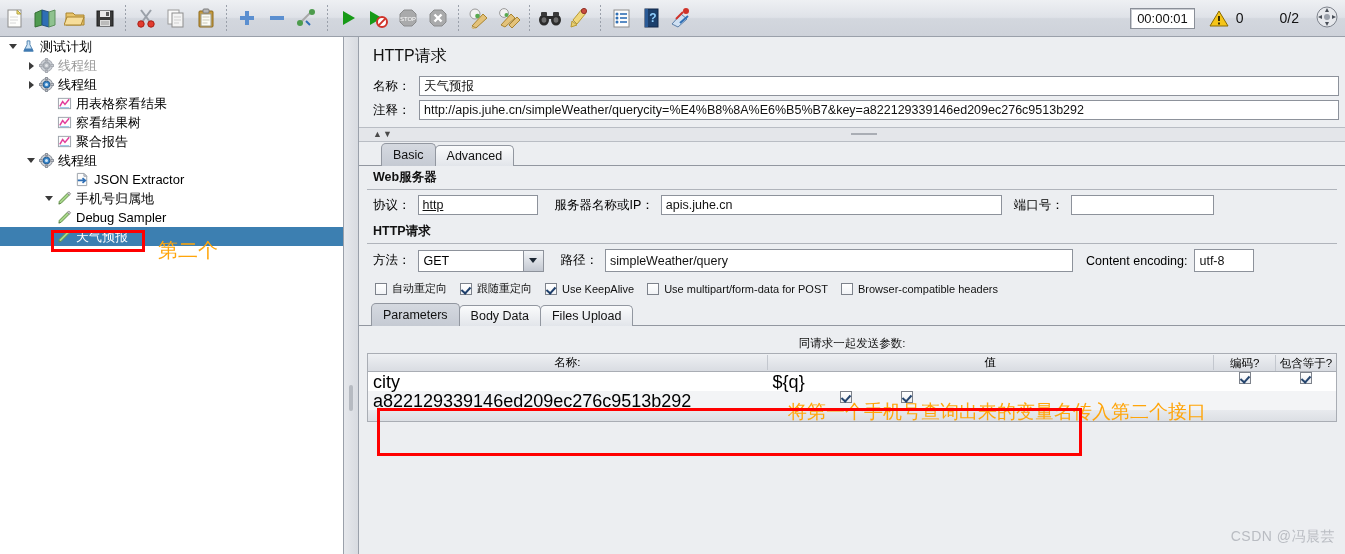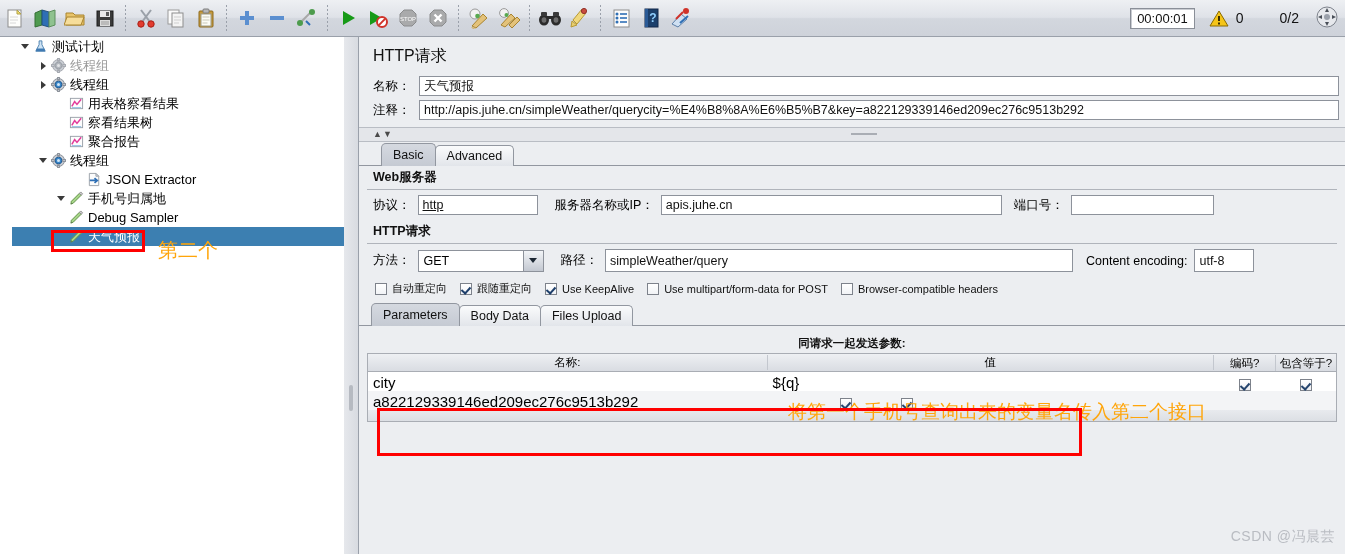--- a/index.html
+++ b/index.html
@@ -32,21 +32,21 @@
     font-family:"Liberation Sans",sans-serif;
     box-shadow:inset 1px 1px 0 #c9ccd2;
   }
   .warn-wrap{display:flex;align-items:center;margin-right:20px;}
   .warn-count{margin-left:7px;font-size:14px;color:#111;}
   .thread-count{font-size:14px;color:#111;margin-right:16px;margin-left:16px;}
   .circle-icon{margin-right:6px;}
 
   
   .tree-panel{
-    position:absolute;left:12px;top:37px;width:344px;height:517px;
+    position:absolute;left:0;top:37px;width:344px;height:517px;
     background:#fff;border-right:1px solid #9aa0aa;box-sizing:border-box;
     overflow:hidden;
   }
   .tree-row{
     position:relative;height:19px;display:flex;align-items:center;
     white-space:nowrap;font-size:13px;
   }
   .tree-row .lbl{margin-left:3px;}
   .tw{width:14px;height:19px;display:flex;align-items:center;justify-content:center;}
   .tw i{display:block;width:0;height:0;}
@@ -140,29 +140,28 @@
     content:"";position:absolute;left:2px;top:1px;width:4px;height:7px;
     border:solid #1e3f6b;border-width:0 2px 2px 0;transform:rotate(42deg);
   }
   .cbitem .t{font-size:11px;color:#111;}
 
   
   .params-wrap{margin:7px 8px 0 8px;}
   .send-label{
     text-align:center;font-size:11.5px;color:#111;padding:3px 0 2px 0;
     position:relative;
-    font-weight:bold;
   }
   .ptable{border:1px solid #a9adb4;background:#fff;}
   .pt-head{
     display:flex;background:linear-gradient(to bottom,#eef0f3,#d9dce2);
     border-bottom:1px solid #a9adb4;height:17px;align-items:center;font-size:11.5px;
   }
   .pt-head div{text-align:center;border-right:1px solid #c3c7ce;box-sizing:border-box;overflow:hidden;}
-  .pt-row{display:flex;height:19px;align-items:flex-end;font-size:15px;}
+  .pt-row{display:flex;height:19px;align-items:flex-start;font-size:18px;}
   .pt-row.alt{background:#f3f4f6;}
   .pt-row div{box-sizing:border-box;padding-left:5px;overflow:hidden;white-space:nowrap;}
   .c-name{width:400px;}
   .c-val{width:447px;}
   .c-enc{width:62px;display:flex!important;justify-content:center;padding-left:0!important;}
   .c-eq{width:60px;display:flex!important;justify-content:center;padding-left:0!important;}
   .tcb{
     width:12px;height:12px;border:1px solid #7d828b;position:relative;box-sizing:border-box;
     background:linear-gradient(to bottom,#ffffff,#eceef2);
   }

